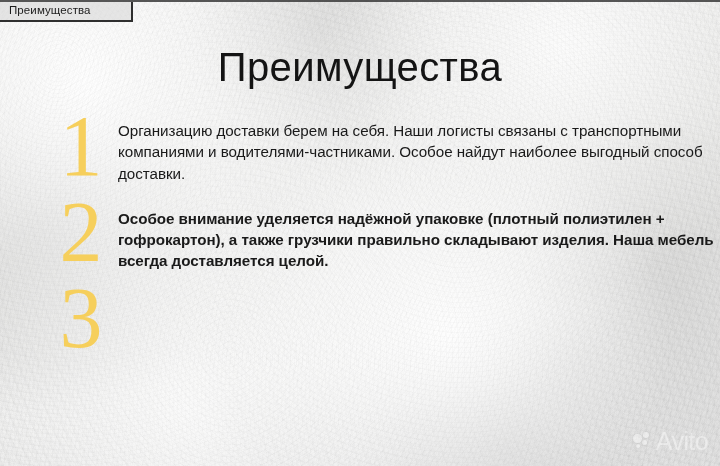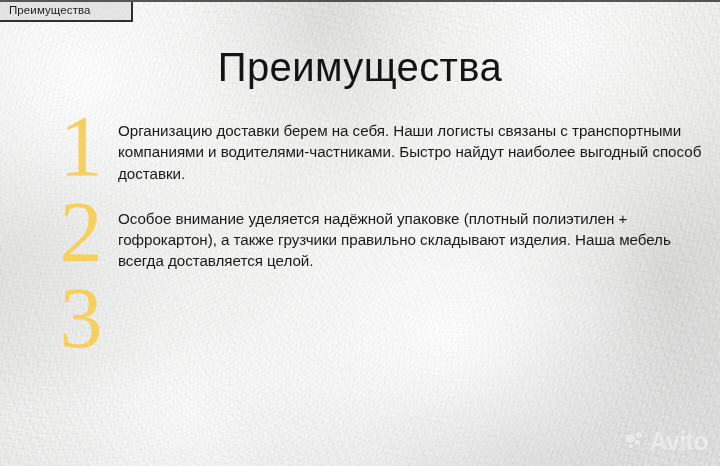--- a/index.html
+++ b/index.html
@@ -143,21 +143,21 @@
     padding-top: 8px;
     padding-right: 6px;
     letter-spacing: -0.05px;
   }
 
   
   #row-1 { margin-left: 50px; margin-bottom: 14px; }
   #row-1 .row-text { padding-left: 6px; max-width: 602px; }
 
   #row-2 { margin-left: 50px; margin-bottom: 12px; }
-  #row-2 .row-text { padding-left: 6px; max-width: 606px; padding-top: 10px; }
+  #row-2 .row-text { padding-left: 6px; max-width: 606px; padding-top: 10px; font-weight: bold; }
 
   #row-3 { margin-left: 50px; }
   #row-3 .row-text { padding-left: 12px; max-width: 580px; padding-top: 12px; }
 
   
   .watermark {
     position: absolute;
     right: 12px;
     bottom: 12px;
     display: flex;
@@ -179,21 +179,21 @@
     background: #ffffff;
     box-shadow: 0 0 0 1px rgba(190,190,190,0.45);
   }
   .wm-dots i.d1 { width: 9px;  height: 9px;  left: 0;    top: 2px; }
   .wm-dots i.d2 { width: 6px;  height: 6px;  left: 10px; top: 0; }
   .wm-dots i.d3 { width: 5px;  height: 5px;  left: 9px;  top: 8px; }
   .wm-dots i.d4 { width: 4px;  height: 4px;  left: 3px;  top: 12px; }
   .wm-text {
     font-size: 25px;
     line-height: 1;
-    font-weight: 700;
+    font-weight: 400;
     color: #ffffff;
     letter-spacing: -0.6px;
     text-shadow: 0 0 1px rgba(200,200,200,0.6);
   }
 </style>
 </head>
 <body>
 
 <div class="slide">
 
@@ -203,21 +203,21 @@
   <div class="tab">
     <span class="tab-label">Преимущества</span>
   </div>
 
   <div class="title">Преимущества</div>
 
   <div class="rows">
 
     <div class="row" id="row-1">
       <div class="row-num">1</div>
-      <div class="row-text">Организацию доставки берем на себя. Наши логисты связаны с транспортными компаниями и водителями-частниками. Быстро найдут наиболее выгодный способ доставки.</div>
+      <div class="row-text">Организацию доставки берем на себя. Наши логисты связаны с транспортными компаниями и водителями-частниками. Особое найдут наиболее выгодный способ доставки.</div>
     </div>
 
     <div class="row" id="row-2">
       <div class="row-num">2</div>
       <div class="row-text">Особое внимание уделяется надёжной упаковке (плотный полиэтилен + гофрокартон), а также грузчики правильно складывают изделия. Наша мебель всегда доставляется целой.</div>
     </div>
 
     <div class="row" id="row-3">
       <div class="row-num">3</div>
     </div>

